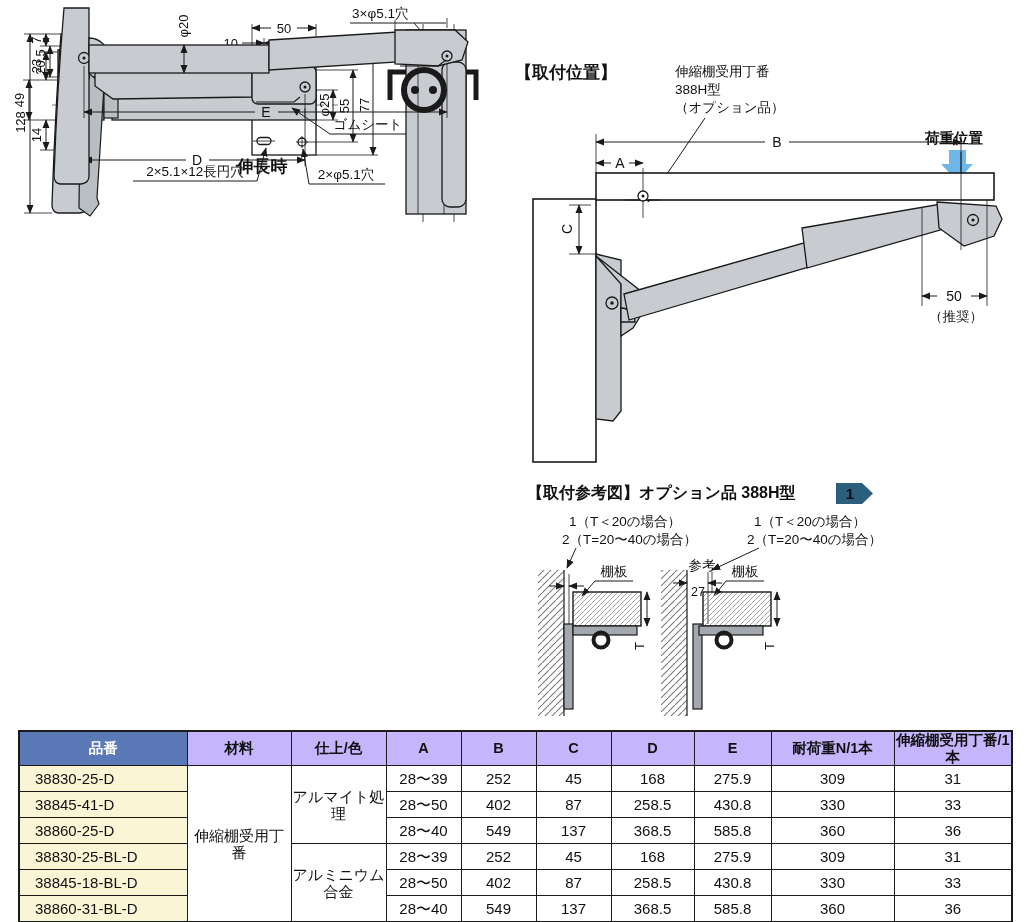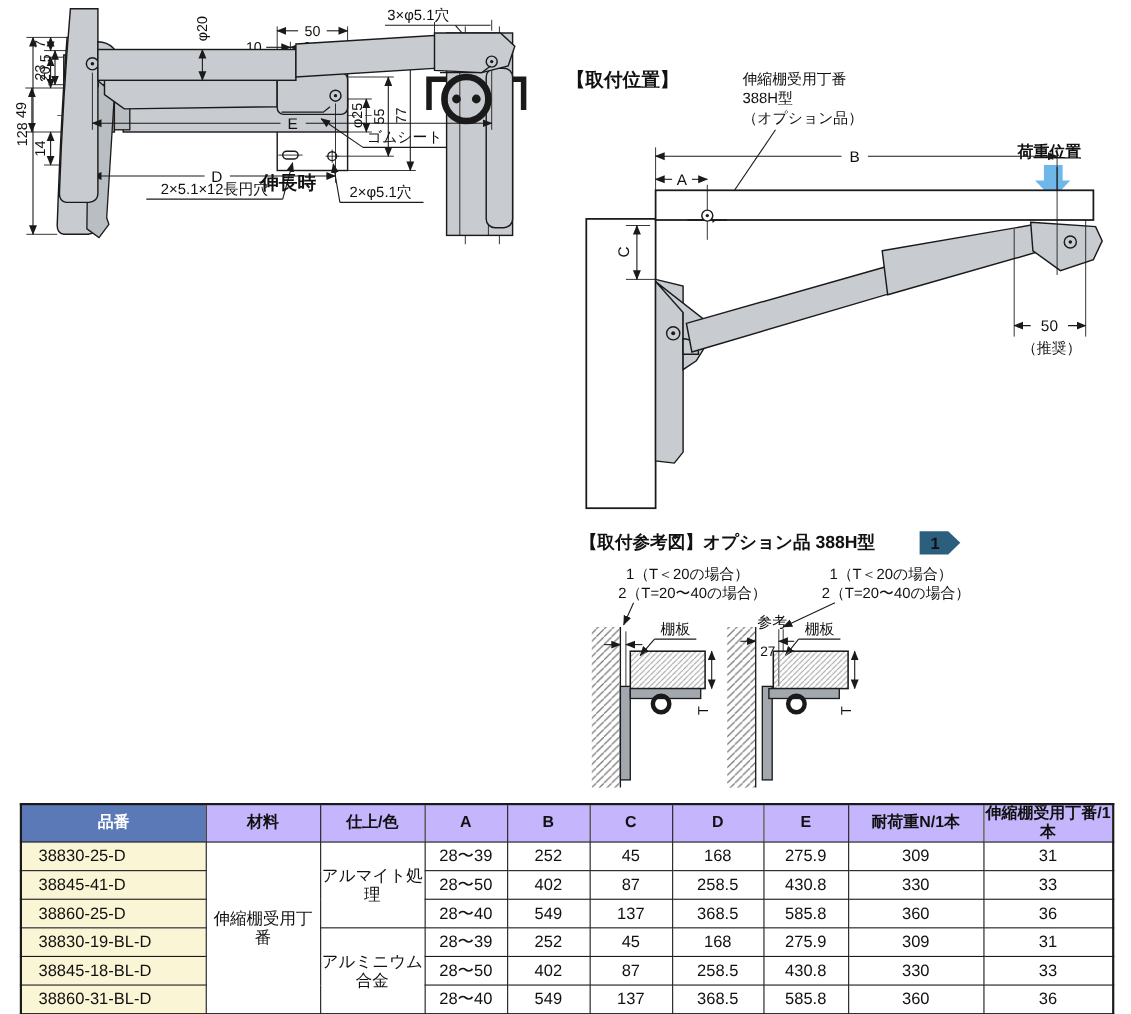--- a/index.html
+++ b/index.html
@@ -357,21 +357,21 @@
       <td class="part">38860-25-D</td>
       <td>28〜40</td>
       <td>549</td>
       <td>137</td>
       <td>368.5</td>
       <td>585.8</td>
       <td>360</td>
       <td>36</td>
     </tr>
     <tr>
-      <td class="part">38830-19-BL-D</td>
+      <td class="part">38830-25-BL-D</td>
       <td rowspan="3">アルミニウム合金</td>
       <td>28〜39</td>
       <td>252</td>
       <td>45</td>
       <td>168</td>
       <td>275.9</td>
       <td>309</td>
       <td>31</td>
     </tr>
     <tr>

